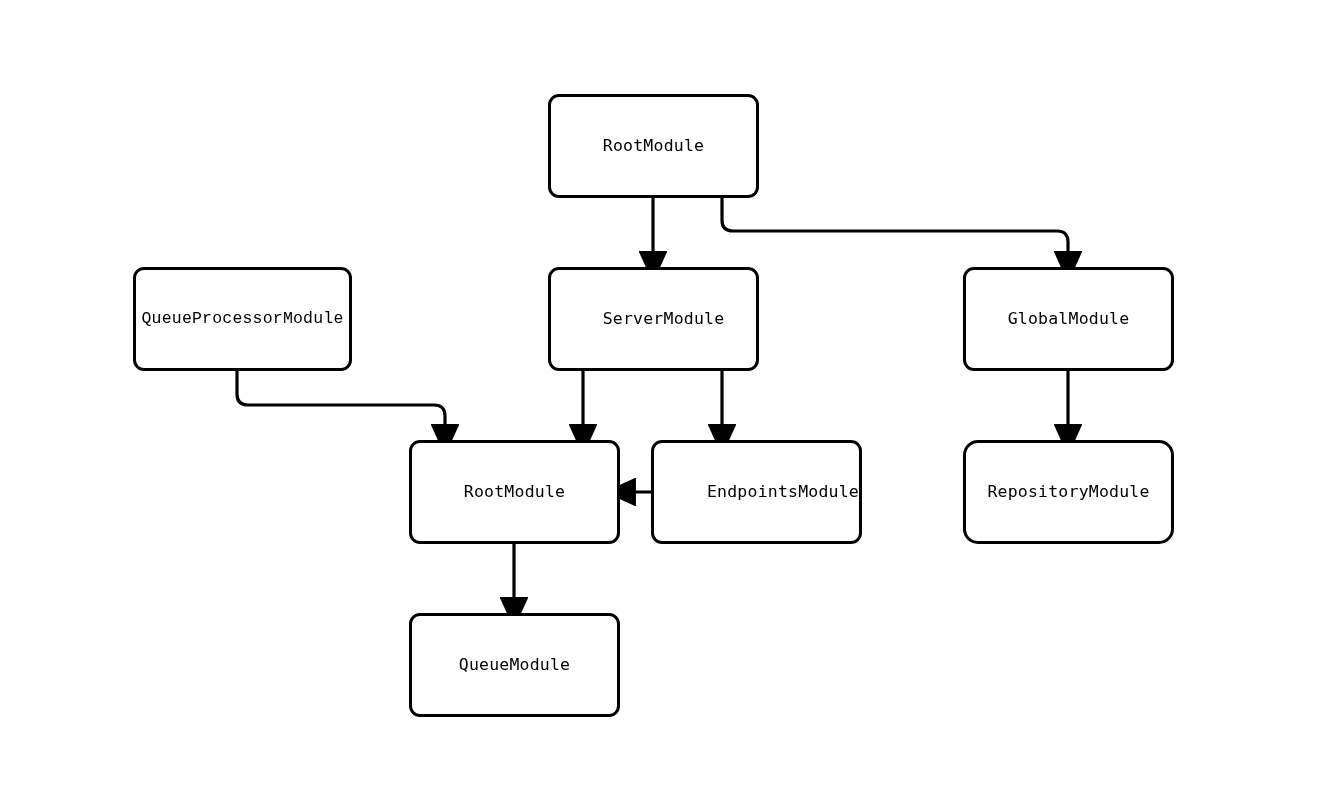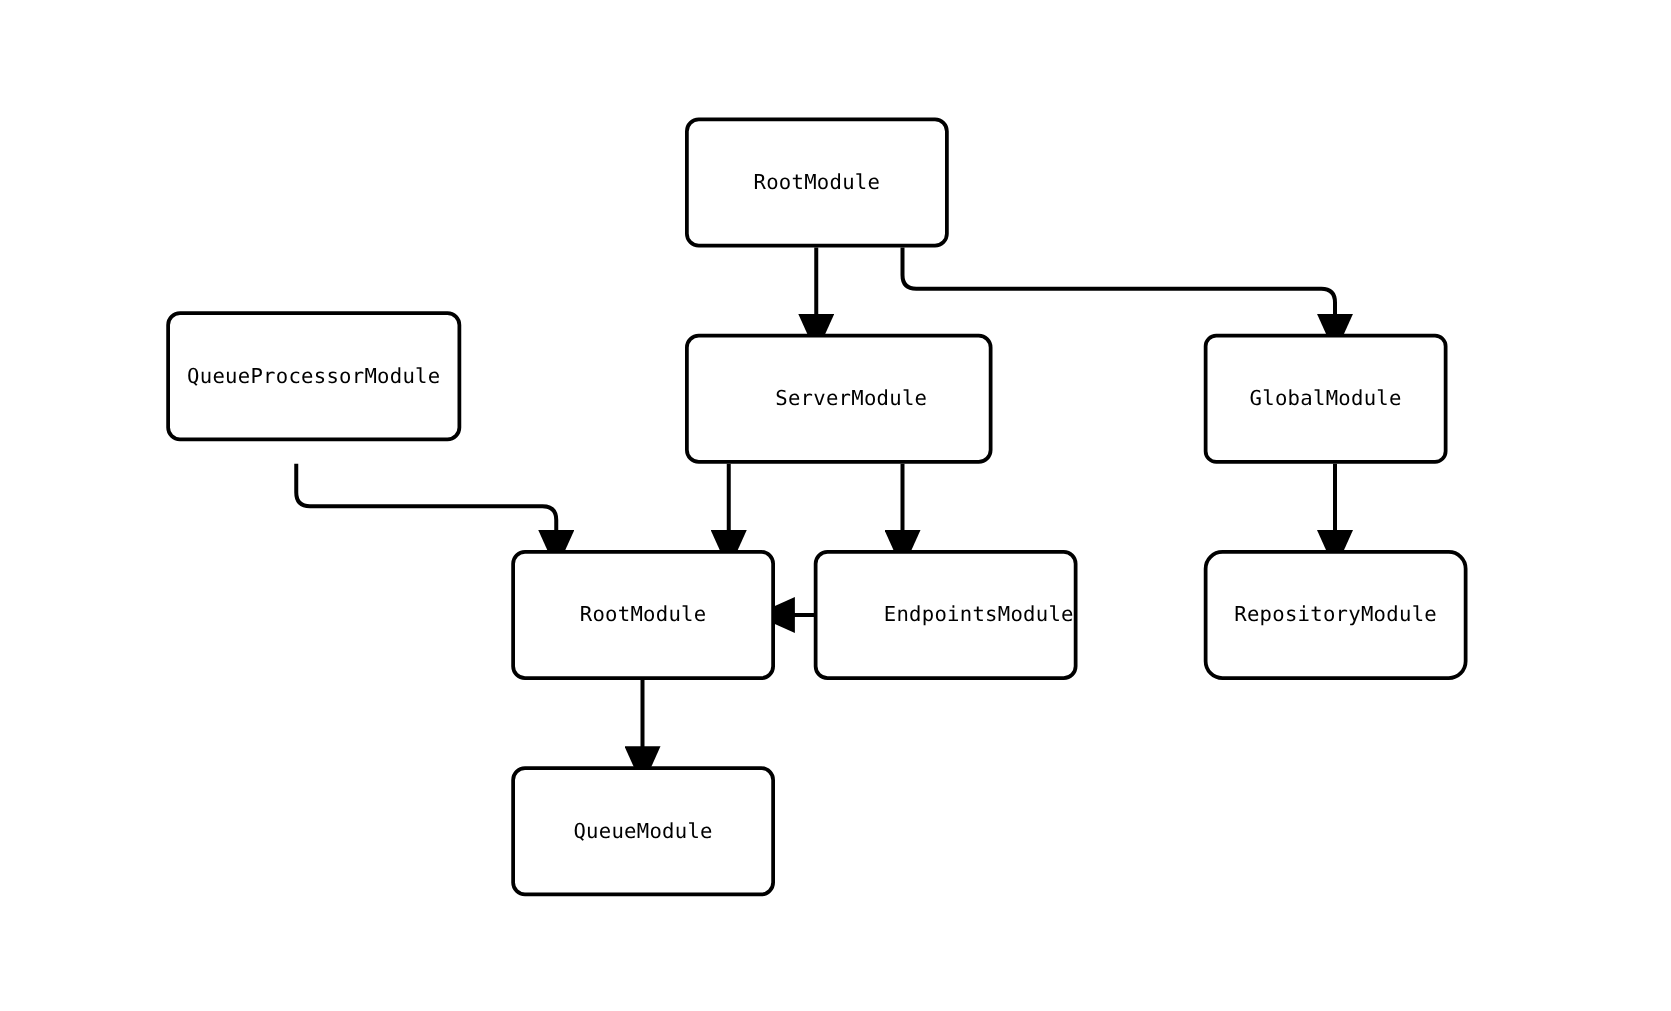--- a/index.html
+++ b/index.html
@@ -89,31 +89,31 @@
     <g>
       <path d="M 514 544 L 514 599" stroke="#000000" stroke-width="3.2" fill="none" marker-end="url(#arrowhead-down)"></path>
     </g>
   </svg>
 
   <div class="node-box" style="left:548px; top:94px; width:211px; height:104px;">
     <span class="node-line">Root</span>
     <span class="node-line">Module</span>
   </div>
 
-  <div class="node-box" style="left:133px; top:249px; width:236px; height:104px;">
+  <div class="node-box" style="left:133px; top:267px; width:219px; height:104px;font-family:Liberation Mono, monospace;">
     <span class="node-line">QueueProcessor</span>
     <span class="node-line">Module</span>
   </div>
 
-  <div class="node-box" style="left:548px; top:267px; width:246px; height:104px;padding-left:20px;">
+  <div class="node-box" style="left:548px; top:267px; width:211px; height:104px;padding-left:20px;">
     <span class="node-line">Server</span>
     <span class="node-line">Module</span>
   </div>
 
-  <div class="node-box" style="left:963px; top:267px; width:195px; height:104px;border-radius:10px;">
+  <div class="node-box" style="left:963px; top:267px; width:211px; height:104px;">
     <span class="node-line">Global</span>
     <span class="node-line">Module</span>
   </div>
 
   <div class="node-box" style="left:409px; top:440px; width:211px; height:104px;">
     <span class="node-line">Root</span>
     <span class="node-line">Module</span>
   </div>
 
   <div class="node-box" style="left:651px; top:440px; width:211px; height:104px;justify-content:flex-end;">

